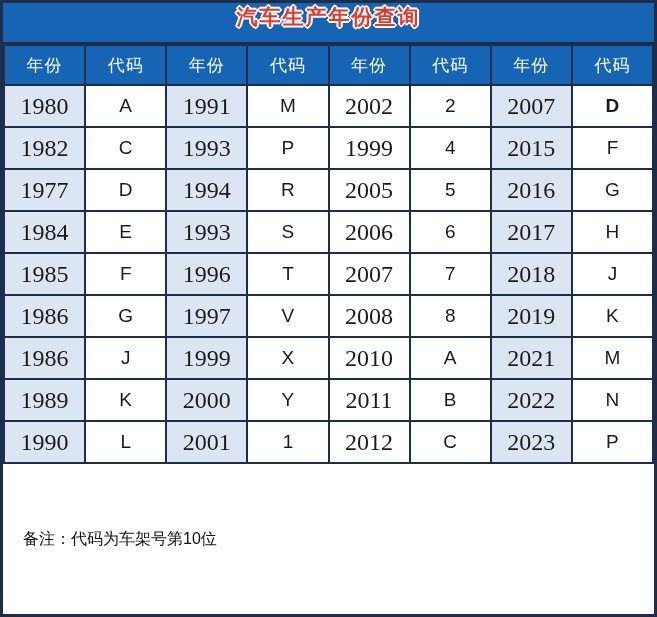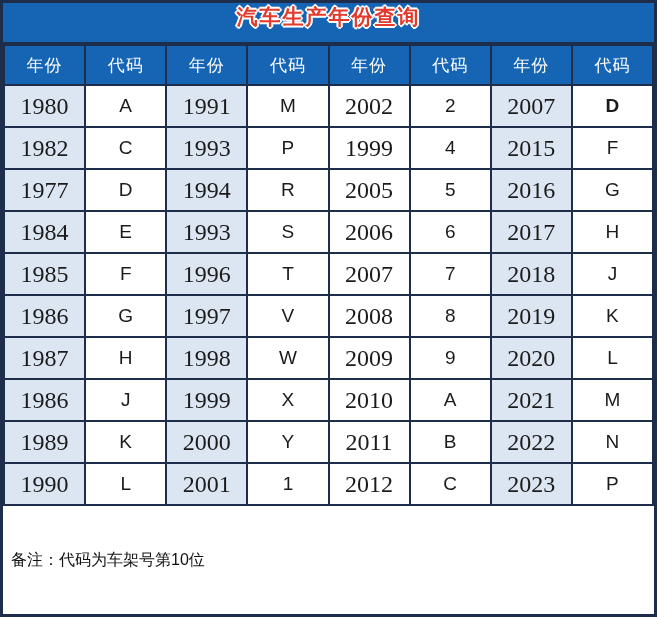--- a/index.html
+++ b/index.html
@@ -62,21 +62,21 @@
   td.year-cell {
     font-family: "Liberation Serif", "DejaVu Serif", serif;
     font-size: 24px;
   }
   td.year-cell.shaded { background: var(--year-cell-bg); }
   td.code-cell { font-size: 19px; }
   td.bold { font-weight: bold; }
   .note-bar {
     flex: 1;
     display: flex; align-items: center;
-    padding-left: 8px;
+    padding-left: 20px;
     background: #ffffff;
     font-size: 16px;
     color: var(--note-text);
   }
 </style>
 </head>
 <body>
 
 <div class="wrap">
   <div class="title-bar">
@@ -150,30 +150,20 @@
           <td class="year-cell shaded">1986</td>
           <td class="code-cell">G</td>
           <td class="year-cell shaded">1997</td>
           <td class="code-cell">V</td>
           <td class="year-cell">2008</td>
           <td class="code-cell">8</td>
           <td class="year-cell shaded">2019</td>
           <td class="code-cell">K</td>
         </tr>
         <tr>
-          <td class="year-cell shaded">1987</td>
-          <td class="code-cell">H</td>
-          <td class="year-cell shaded">1998</td>
-          <td class="code-cell">W</td>
-          <td class="year-cell">2009</td>
-          <td class="code-cell">9</td>
-          <td class="year-cell shaded">2020</td>
-          <td class="code-cell">L</td>
-        </tr>
-        <tr>
           <td class="year-cell shaded">1986</td>
           <td class="code-cell">J</td>
           <td class="year-cell shaded">1999</td>
           <td class="code-cell">X</td>
           <td class="year-cell">2010</td>
           <td class="code-cell">A</td>
           <td class="year-cell shaded">2021</td>
           <td class="code-cell">M</td>
         </tr>
         <tr>

